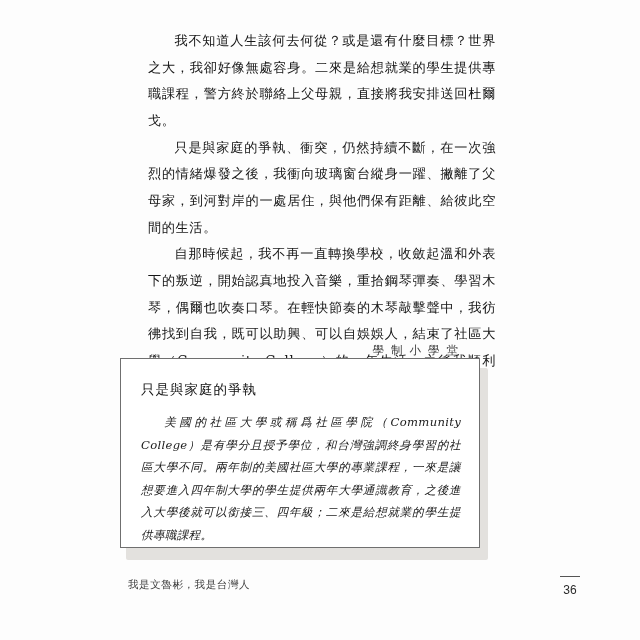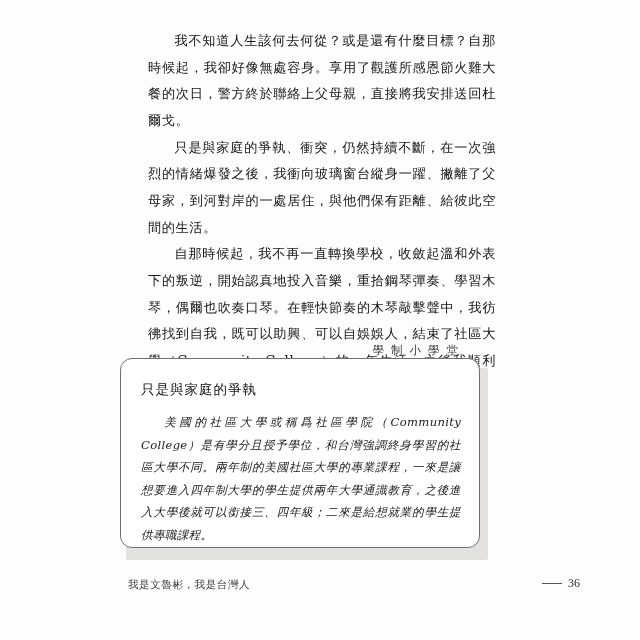--- a/index.html
+++ b/index.html
@@ -60,21 +60,21 @@
   }
   .note-box {
     position: absolute;
     left: 0px;
     top: 0px;
     width: 360px;
     height: 190px;
     background: #ffffff;
     border: 1px solid #6f6f6f;
     box-sizing: border-box;
-    border-radius: 12px;
+    border-radius: 0;
     padding-left: 23px;
   }
   .note-tab {
     position: absolute;
     right: 12px;
     top: -16px;
     font-size: 11.5px;
     letter-spacing: 7px;
     color: #3a3a3a;
     background: transparent;
@@ -121,37 +121,38 @@
   }
   .footer-right {
     position: absolute;
     right: 60px;
     top: 576px;
     font-size: 12px;
     color: #2a2a2a;
     display: flex;
     align-items: center;
     gap: 6px;
-    font-family: Liberation Serif, serif;
+    font-family: Liberation Sans, sans-serif;
+    flex-direction: column;
   }
   .footer-rule {
     display: inline-block;
     width: 20px;
     height: 1px;
     background: #555;
     vertical-align: middle;
   }
 </style>
 </head>
 <body>
 
 <div class="page">
 
   <div class="body-text">
-    <p class="para">我不知道人生該何去何從？或是還有什麼目標？自那時候起，我卻好像無處容身。享用了觀護所感恩節火雞大餐的次日，警方終於聯絡上父母親，直接將我安排送回杜爾戈。</p>
+    <p class="para">我不知道人生該何去何從？或是還有什麼目標？世界之大，我卻好像無處容身。二來是給想就業的學生提供專職課程，警方終於聯絡上父母親，直接將我安排送回杜爾戈。</p>
     <p class="para">只是與家庭的爭執、衝突，仍然持續不斷，在一次強烈的情緒爆發之後，我衝向玻璃窗台縱身一躍、撇離了父母家，到河對岸的一處居住，與他們保有距離、給彼此空間的生活。</p>
     <p class="para">自那時候起，我不再一直轉換學校，收斂起溫和外表下的叛逆，開始認真地投入音樂，重拾鋼琴彈奏、學習木琴，偶爾也吹奏口琴。在輕快節奏的木琴敲擊聲中，我彷彿找到自我，既可以助興、可以自娛娛人，結束了社區大學（Community College）的一年生活，之後我順利進入紐約大學（NYU）漢學系就讀，副修音樂。</p>
   </div>
 
   <div class="note-wrap">
     <div class="note-shadow"></div>
     <div class="note-box">
       <div class="note-tab">學制小學堂</div>
       <h3 class="note-title">只是與家庭的爭執</h3>
       <p class="note-body">美國的社區大學或稱爲社區學院（Community College）是有學分且授予學位，和台灣強調終身學習的社區大學不同。兩年制的美國社區大學的專業課程，一來是讓想要進入四年制大學的學生提供兩年大學通識教育，之後進入大學後就可以銜接三、四年級；二來是給想就業的學生提供專職課程。</p>

